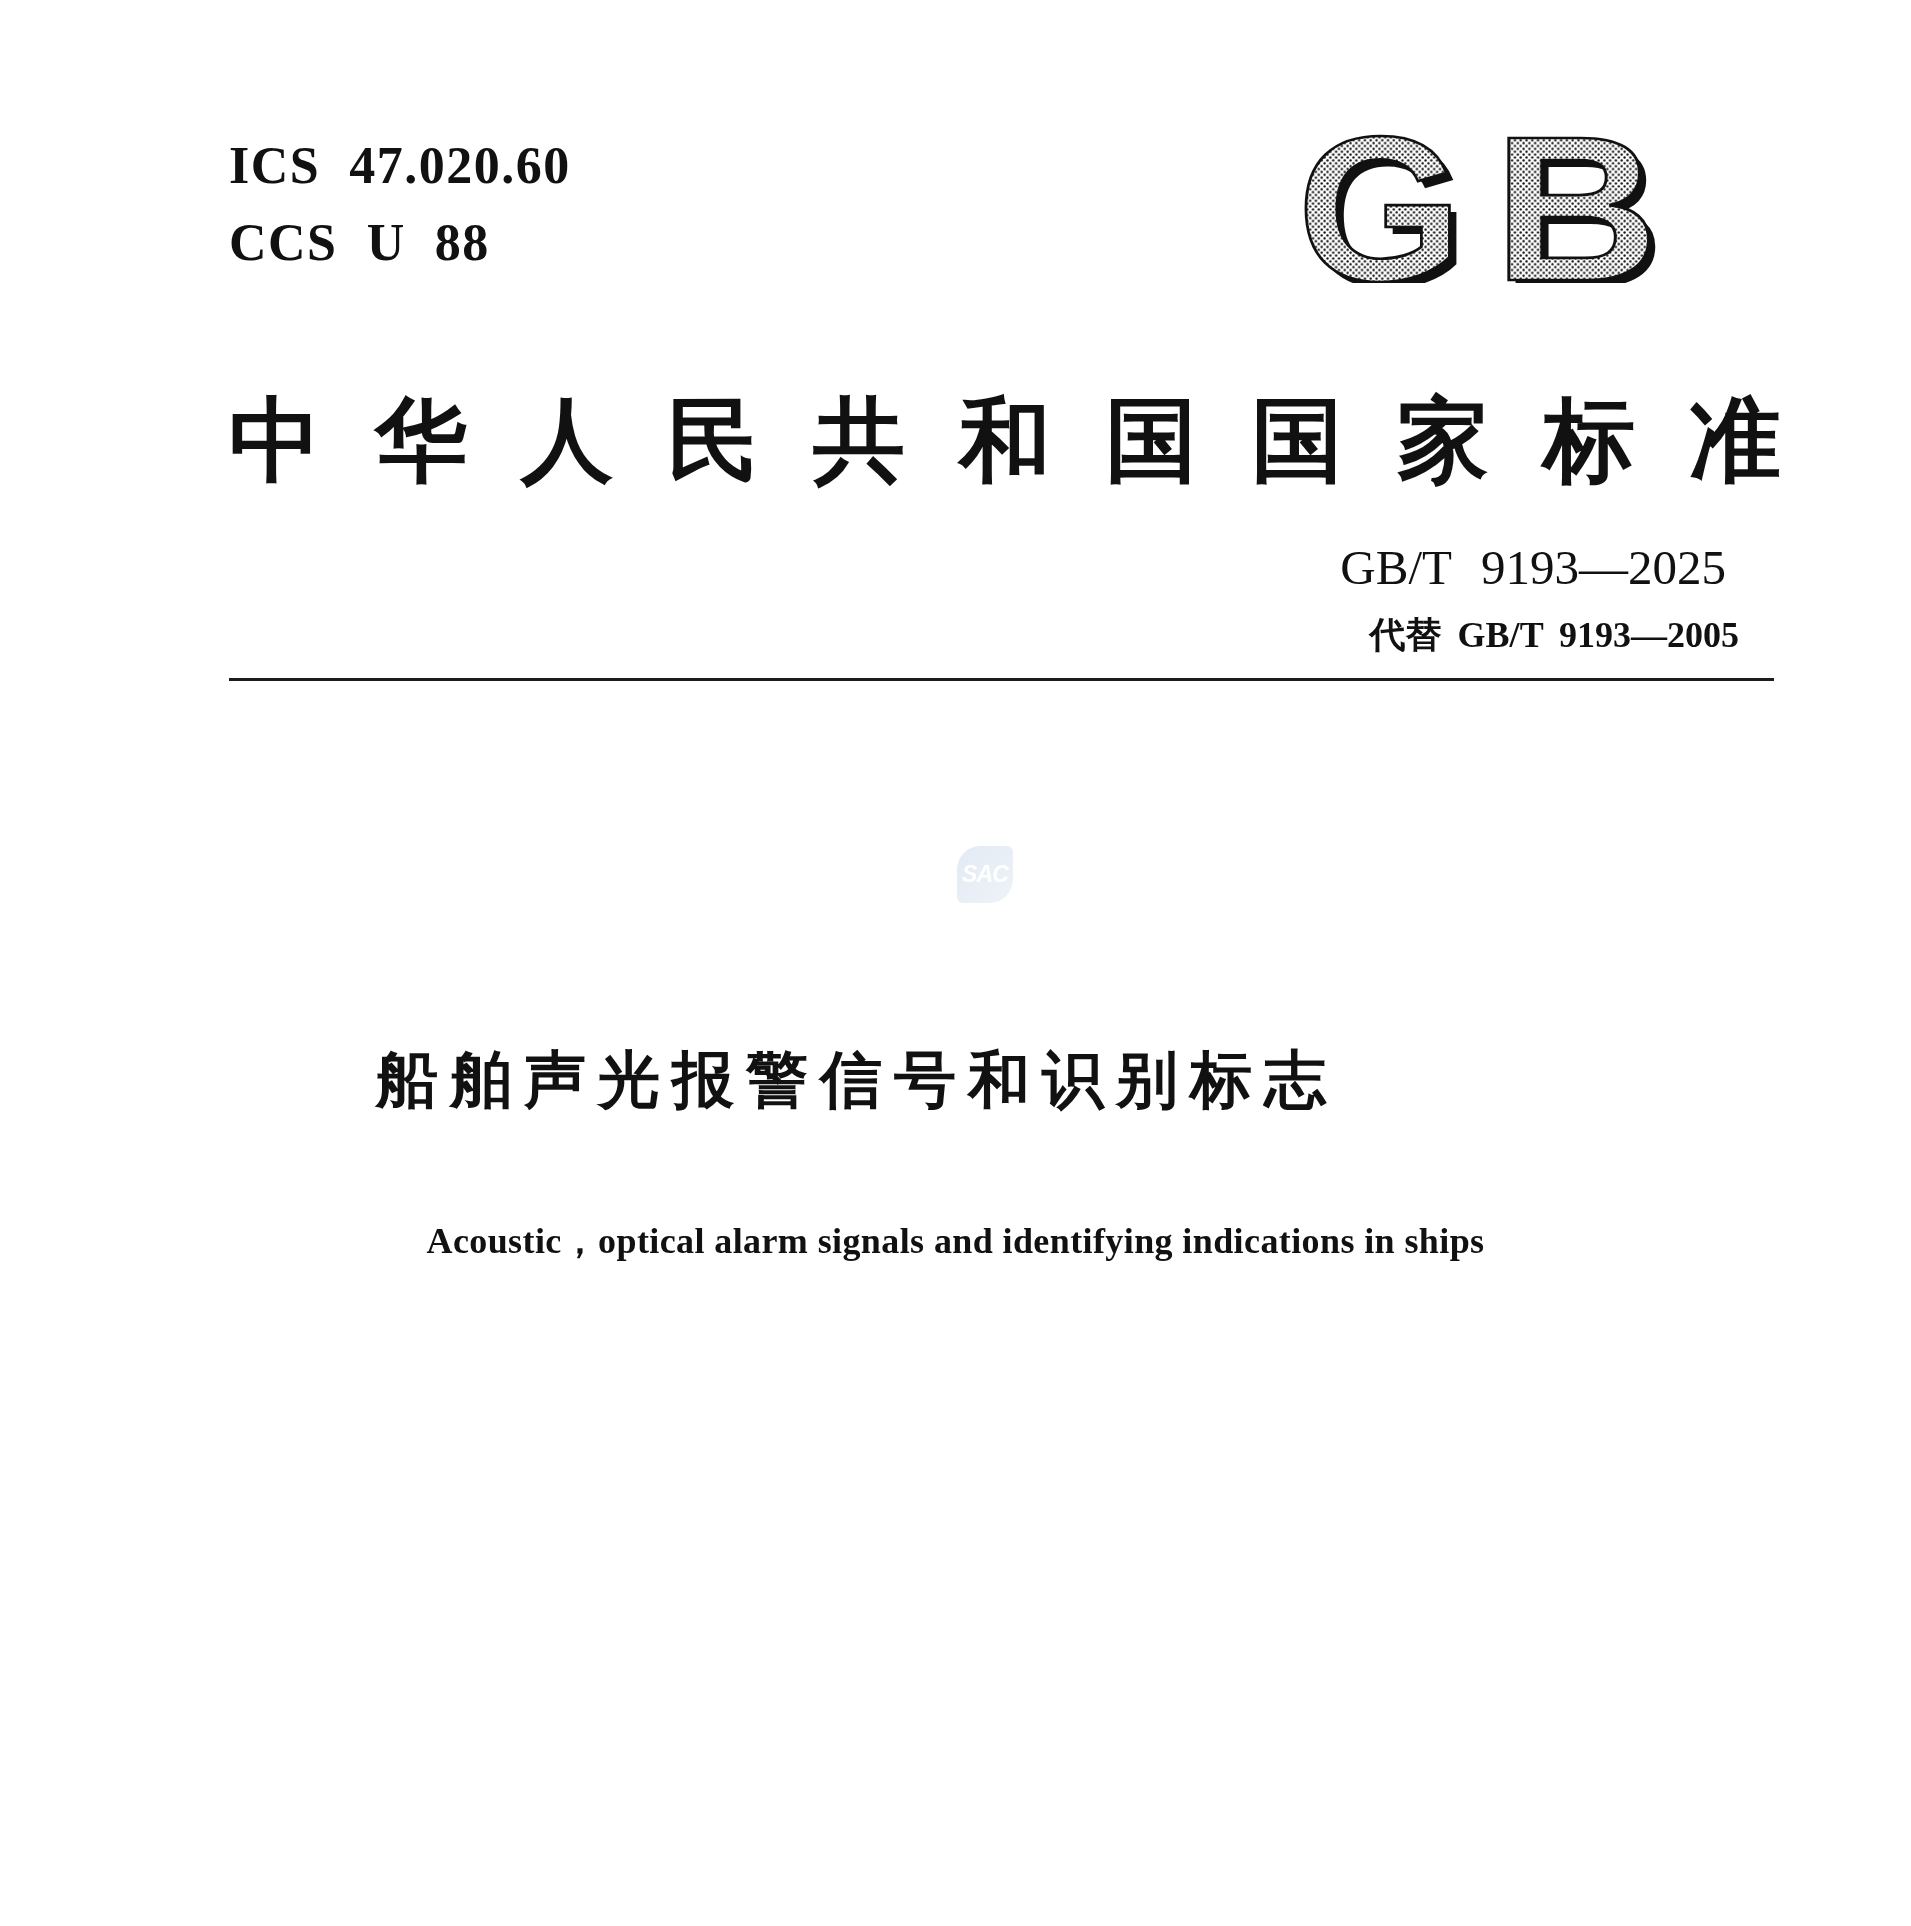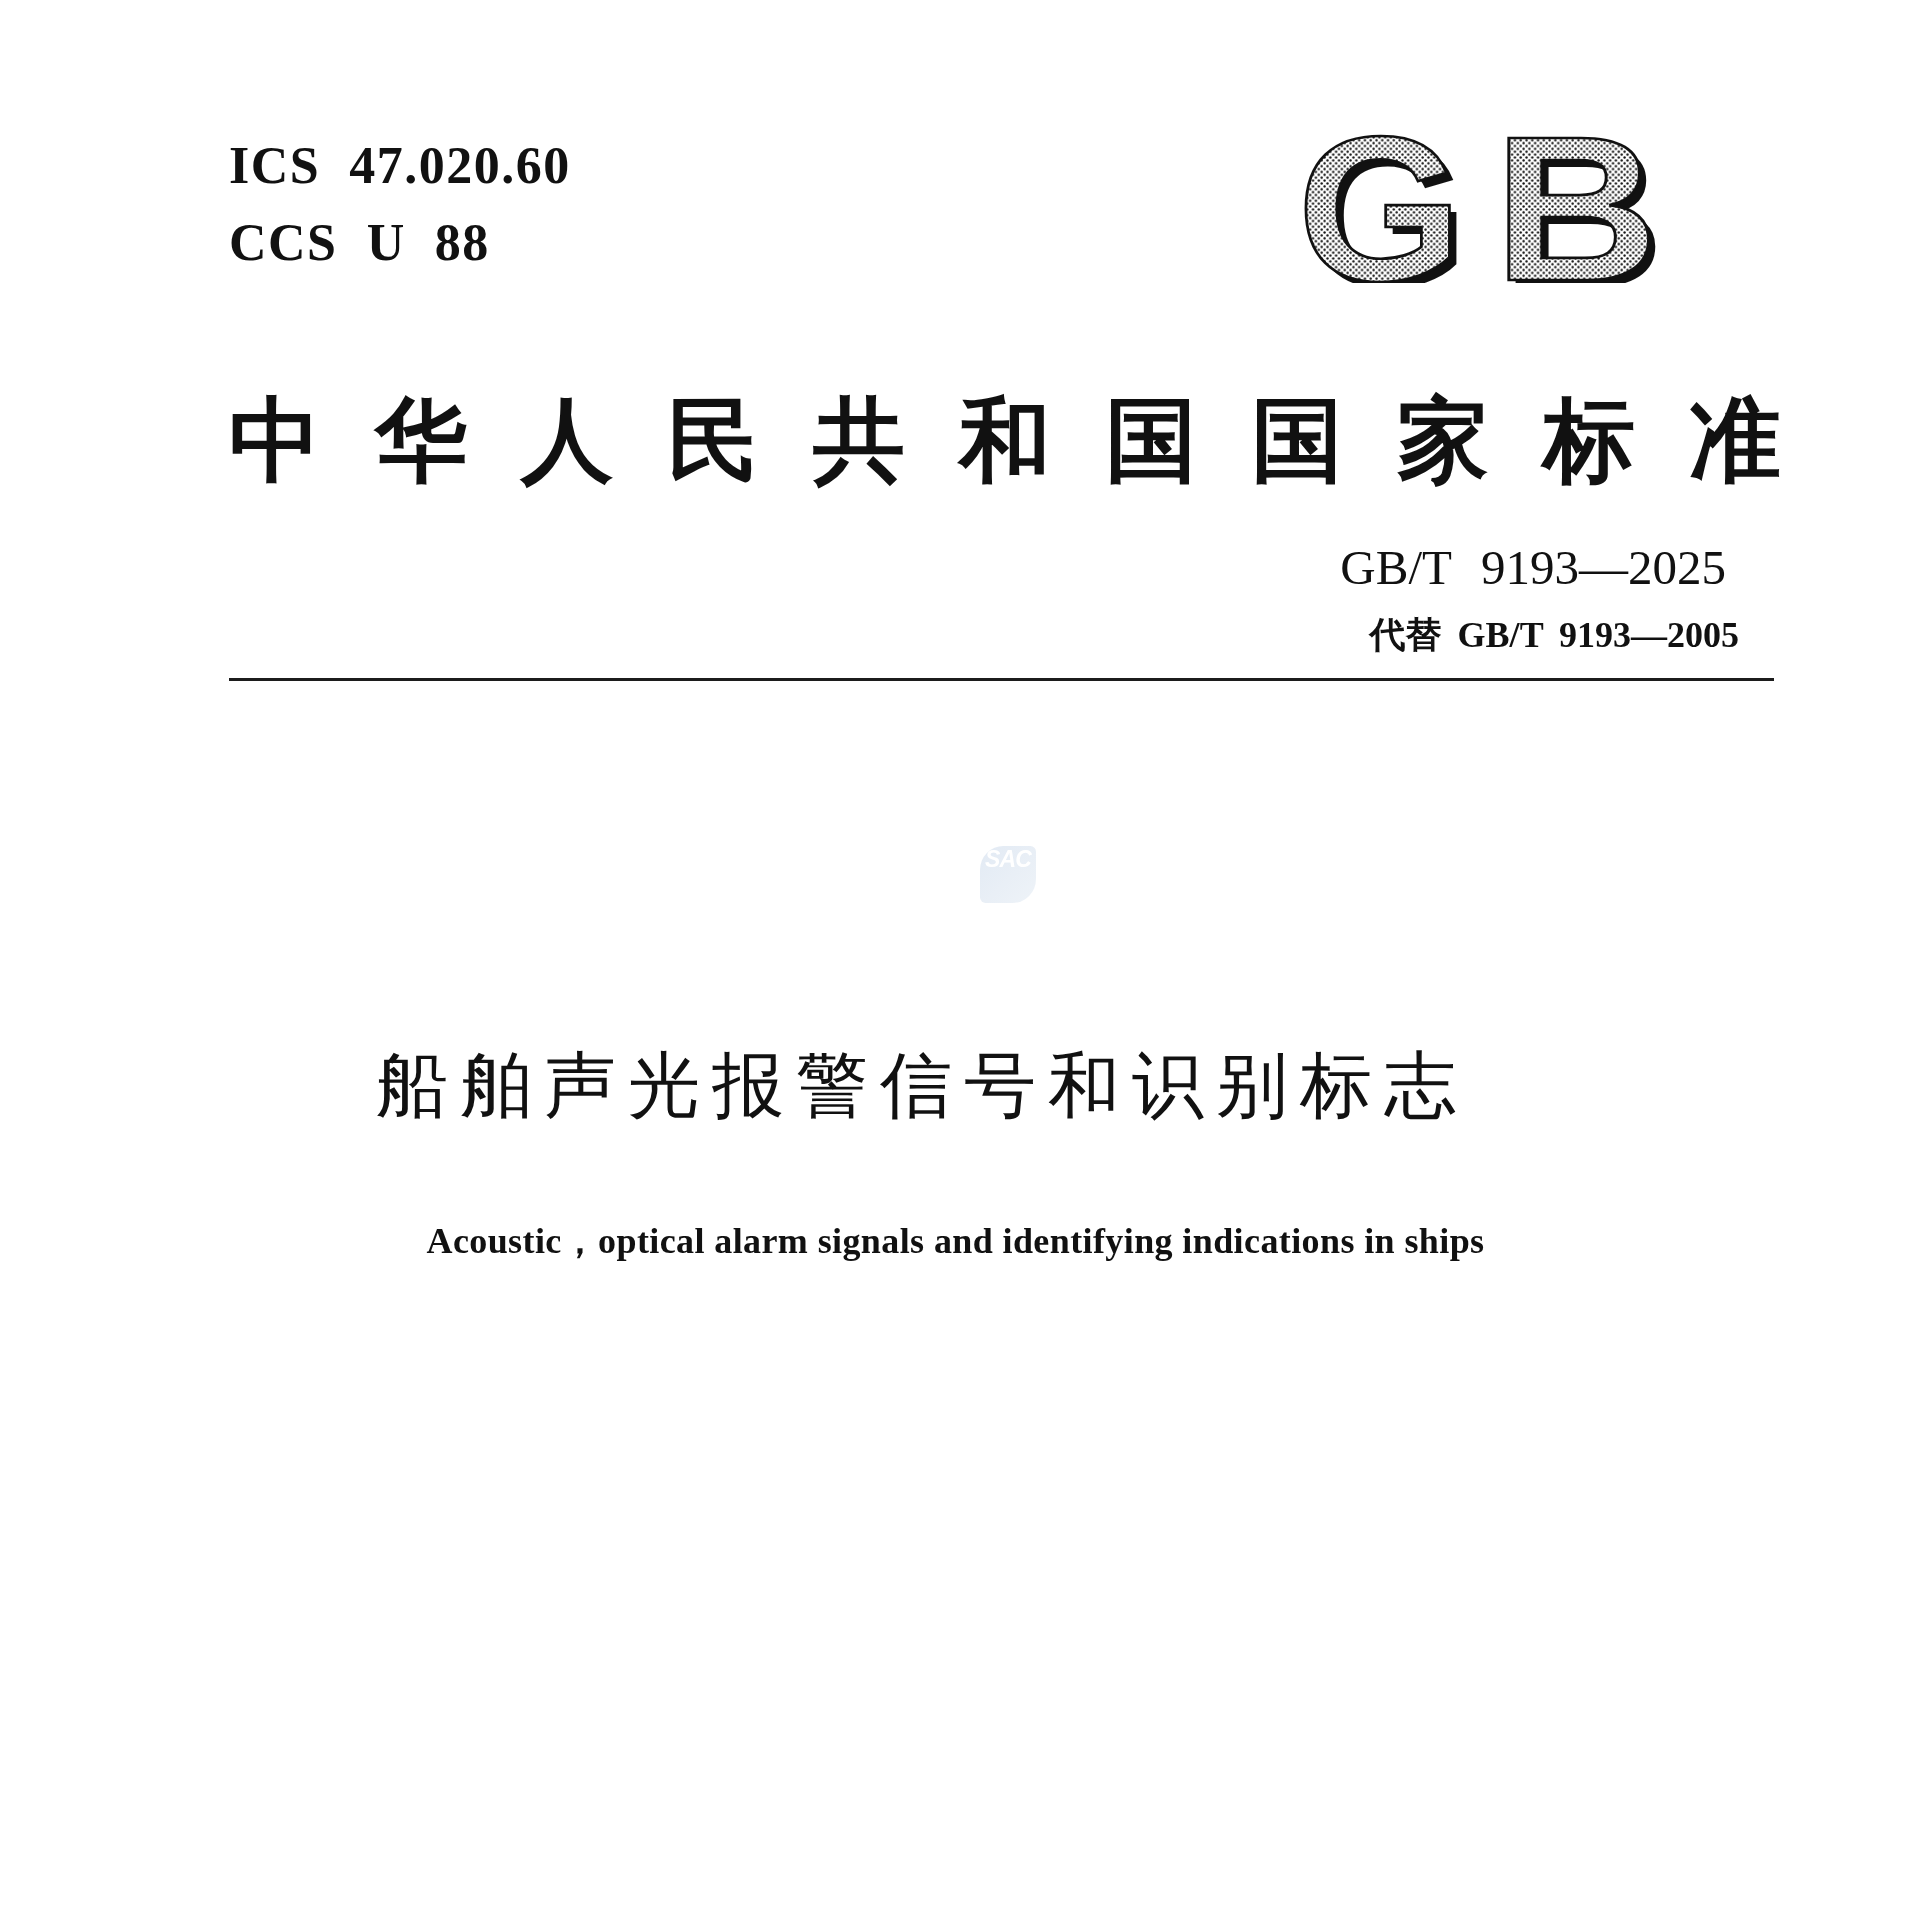--- a/index.html
+++ b/index.html
@@ -38,35 +38,35 @@
   .replaces {
     right: 172px; top: 611px;
     font-size: 36px; font-weight: bold; word-spacing: 7px;
   }
 
   .rule { position: absolute; left: 229px; width: 1545px; background: #1c1c1c; }
   .rule-top { top: 678px; height: 3.1px; }
 
   
   .watermark {
-    left: 980px; top: 846px; width: 56px; height: 57px;
+    left: 957px; top: 846px; width: 56px; height: 57px;
     background: linear-gradient(135deg, #e2eaf4 0%, #e9eff6 55%, #eef3f8 100%);
     border-radius: 42% 10% 42% 10%;
-    display: flex; justify-content: center;
+    display: flex; align-items: center; justify-content: center;
   }
   .watermark span {
     color: #ffffff; font-style: italic; font-weight: bold;
     font-family: "Liberation Sans", "DejaVu Sans", sans-serif;
     font-size: 23px; letter-spacing: -0.8px;
   }
 
   
   .title-cn {
     left: 376px; top: 1038px;
-    font-size: 72px; font-weight: normal; letter-spacing: 12px;
+    font-size: 62px; font-weight: bold; letter-spacing: 12px;
   }
   .title-en {
     left: 0; top: 1217px; width: 100%;
     text-align: center;
     font-size: 36px; font-weight: bold; letter-spacing: 0.4px;
   }
 </style>
 </head>
 <body>
 

